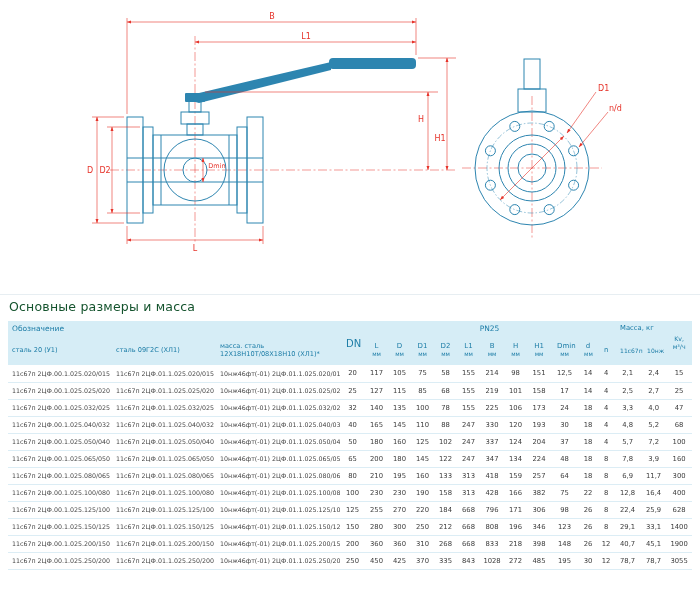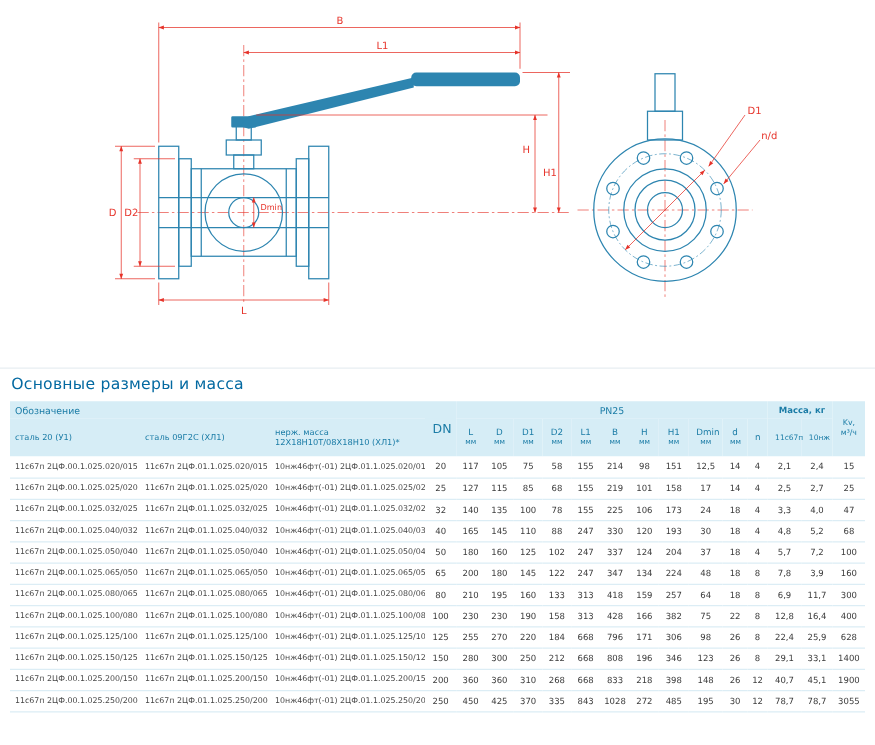--- a/index.html
+++ b/index.html
@@ -10,42 +10,42 @@
   }
   .page { width:700px; height:596px; position:relative; background:#fff; }
 
   .drawing-wrap { width:700px; height:294px; }
 
   .section-separator { height:1px; background:#e7eef2; margin:0 0 4px 0; }
 
   .section-title {
     margin:2px 0 7px 9px;
     font-size:12.5px;
-    color:#0369a1;
+    color:#14532d;
     letter-spacing:0.2px;
   }
 
   table.dims {
     width:684px; margin:0 8px;
     border-collapse:collapse; table-layout:fixed;
   }
   thead th {
     background:#d6edf6; color:#1b7ca6;
     font-weight:normal; vertical-align:middle;
     padding:1px 6px;
   }
   .th-des   { text-align:left; font-size:7.5px; height:14px; padding-left:4px; }
   .th-steel { text-align:left; font-size:6.6px; padding-left:4px; line-height:1.25; height:30px; }
   .th-pn    { font-size:7.5px; font-weight:normal; }
   .th-dn    { font-size:10px; }
   .th-dim   { text-align:center; }
   .dim-label{ font-size:7px; line-height:1.1; }
   .dim-unit { font-size:5.8px; line-height:1.1; }
   .th-n     { font-size:7px; text-align:center; }
-  .th-mass  { font-size:6.8px; text-align:right;font-weight:bold; }
+  .th-mass  { font-size:6.8px; text-align:left; }
   .th-mass-sub { font-size:6px; text-align:center; }
   .th-kv    { font-size:6.2px; line-height:1.25; text-align:center; }
 
   tbody td {
     font-size:6.8px; color:#3c3c3c; text-align:center;
     border-bottom:1px solid #dcedf5;
     padding:0 1px; white-space:nowrap; overflow:hidden;
   }
   tbody tr { height:17px; }
   tbody td.des { text-align:left; padding-left:4px; font-size:6.3px; color:#474747; }
@@ -185,21 +185,21 @@
         <th colspan="11" class="th-pn">PN25</th>
         <th colspan="2" class="th-mass">Масса, кг</th>
         <th rowspan="2" class="th-kv">
           <div>Kv,</div>
           <div>м³/ч</div>
         </th>
       </tr>
       <tr>
         <th class="th-steel">сталь 20 (У1)</th>
         <th class="th-steel">сталь 09Г2С (ХЛ1)</th>
-        <th class="th-steel">нерж. масса 12Х18Н10Т/08Х18Н10 (ХЛ1)*</th>
+        <th class="th-steel">масса. сталь 12Х18Н10Т/08Х18Н10 (ХЛ1)*</th>
         <th class="th-dim">
             <div class="dim-label">L</div>
             <div class="dim-unit">мм</div>
           </th>
         <th class="th-dim">
             <div class="dim-label">D</div>
             <div class="dim-unit">мм</div>
           </th>
         <th class="th-dim">
             <div class="dim-label">D1</div>

